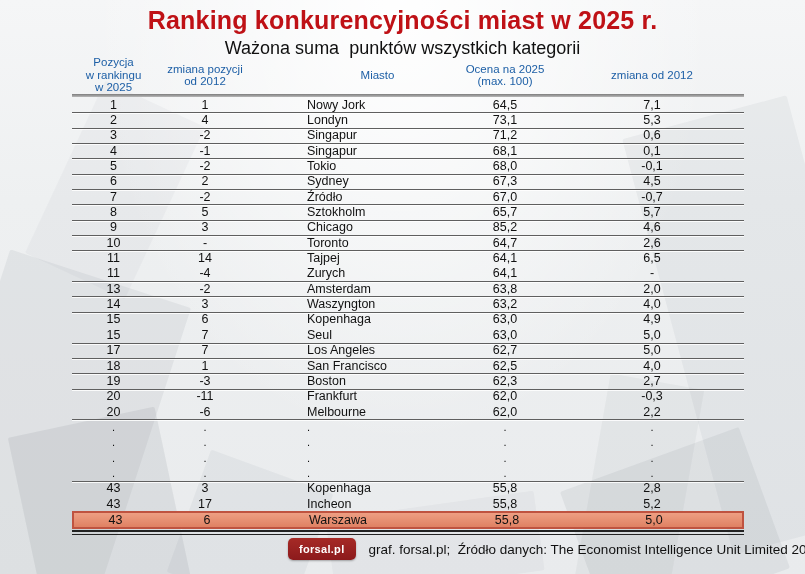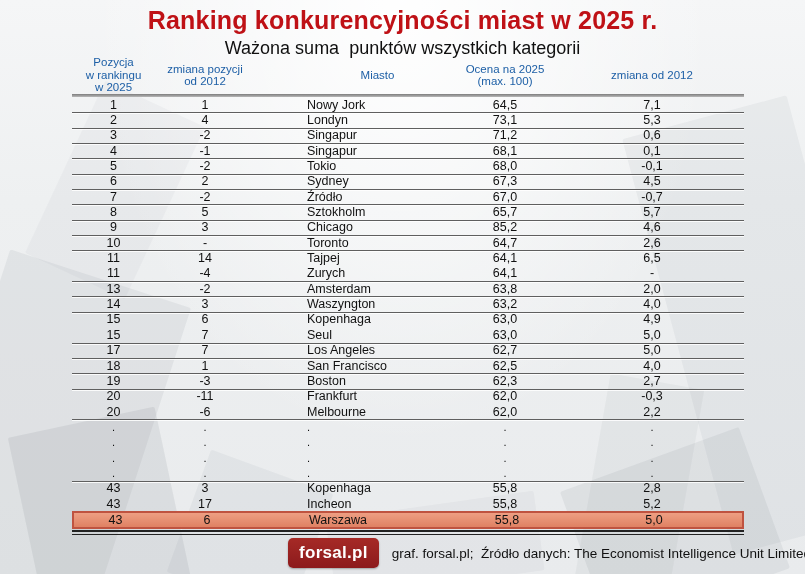--- a/index.html
+++ b/index.html
@@ -47,21 +47,21 @@
   .row.highlight{
     background:linear-gradient(180deg,#ee9f83 0%,#df8163 100%);
     border:2px solid #bf5340;height:18px;}
   .dbl{margin-top:1px;height:5px;box-sizing:border-box;
     border-top:2px solid #222;border-bottom:1px solid #222;}
 
   
   .footer{position:absolute;left:288px;top:538px;display:flex;align-items:center;gap:13px;}
   .logo{display:inline-block;padding:5px 11px;border-radius:5px;
     background:linear-gradient(180deg,#a62a26,#8c1a1c);
-    color:#fff;font-size:17px;font-weight:700;letter-spacing:.3px;
+    color:#fff;font-size:11px;font-weight:700;letter-spacing:.3px;
     box-shadow:0 1px 2px rgba(0,0,0,.3);}
   .credit{font-size:13.5px;color:#111;white-space:pre;}
 </style>
 </head>
 <body>
 
 <div class="bg">
   <div class="blk b1"></div>
   <div class="blk b2"></div>
   <div class="blk b3"></div>

